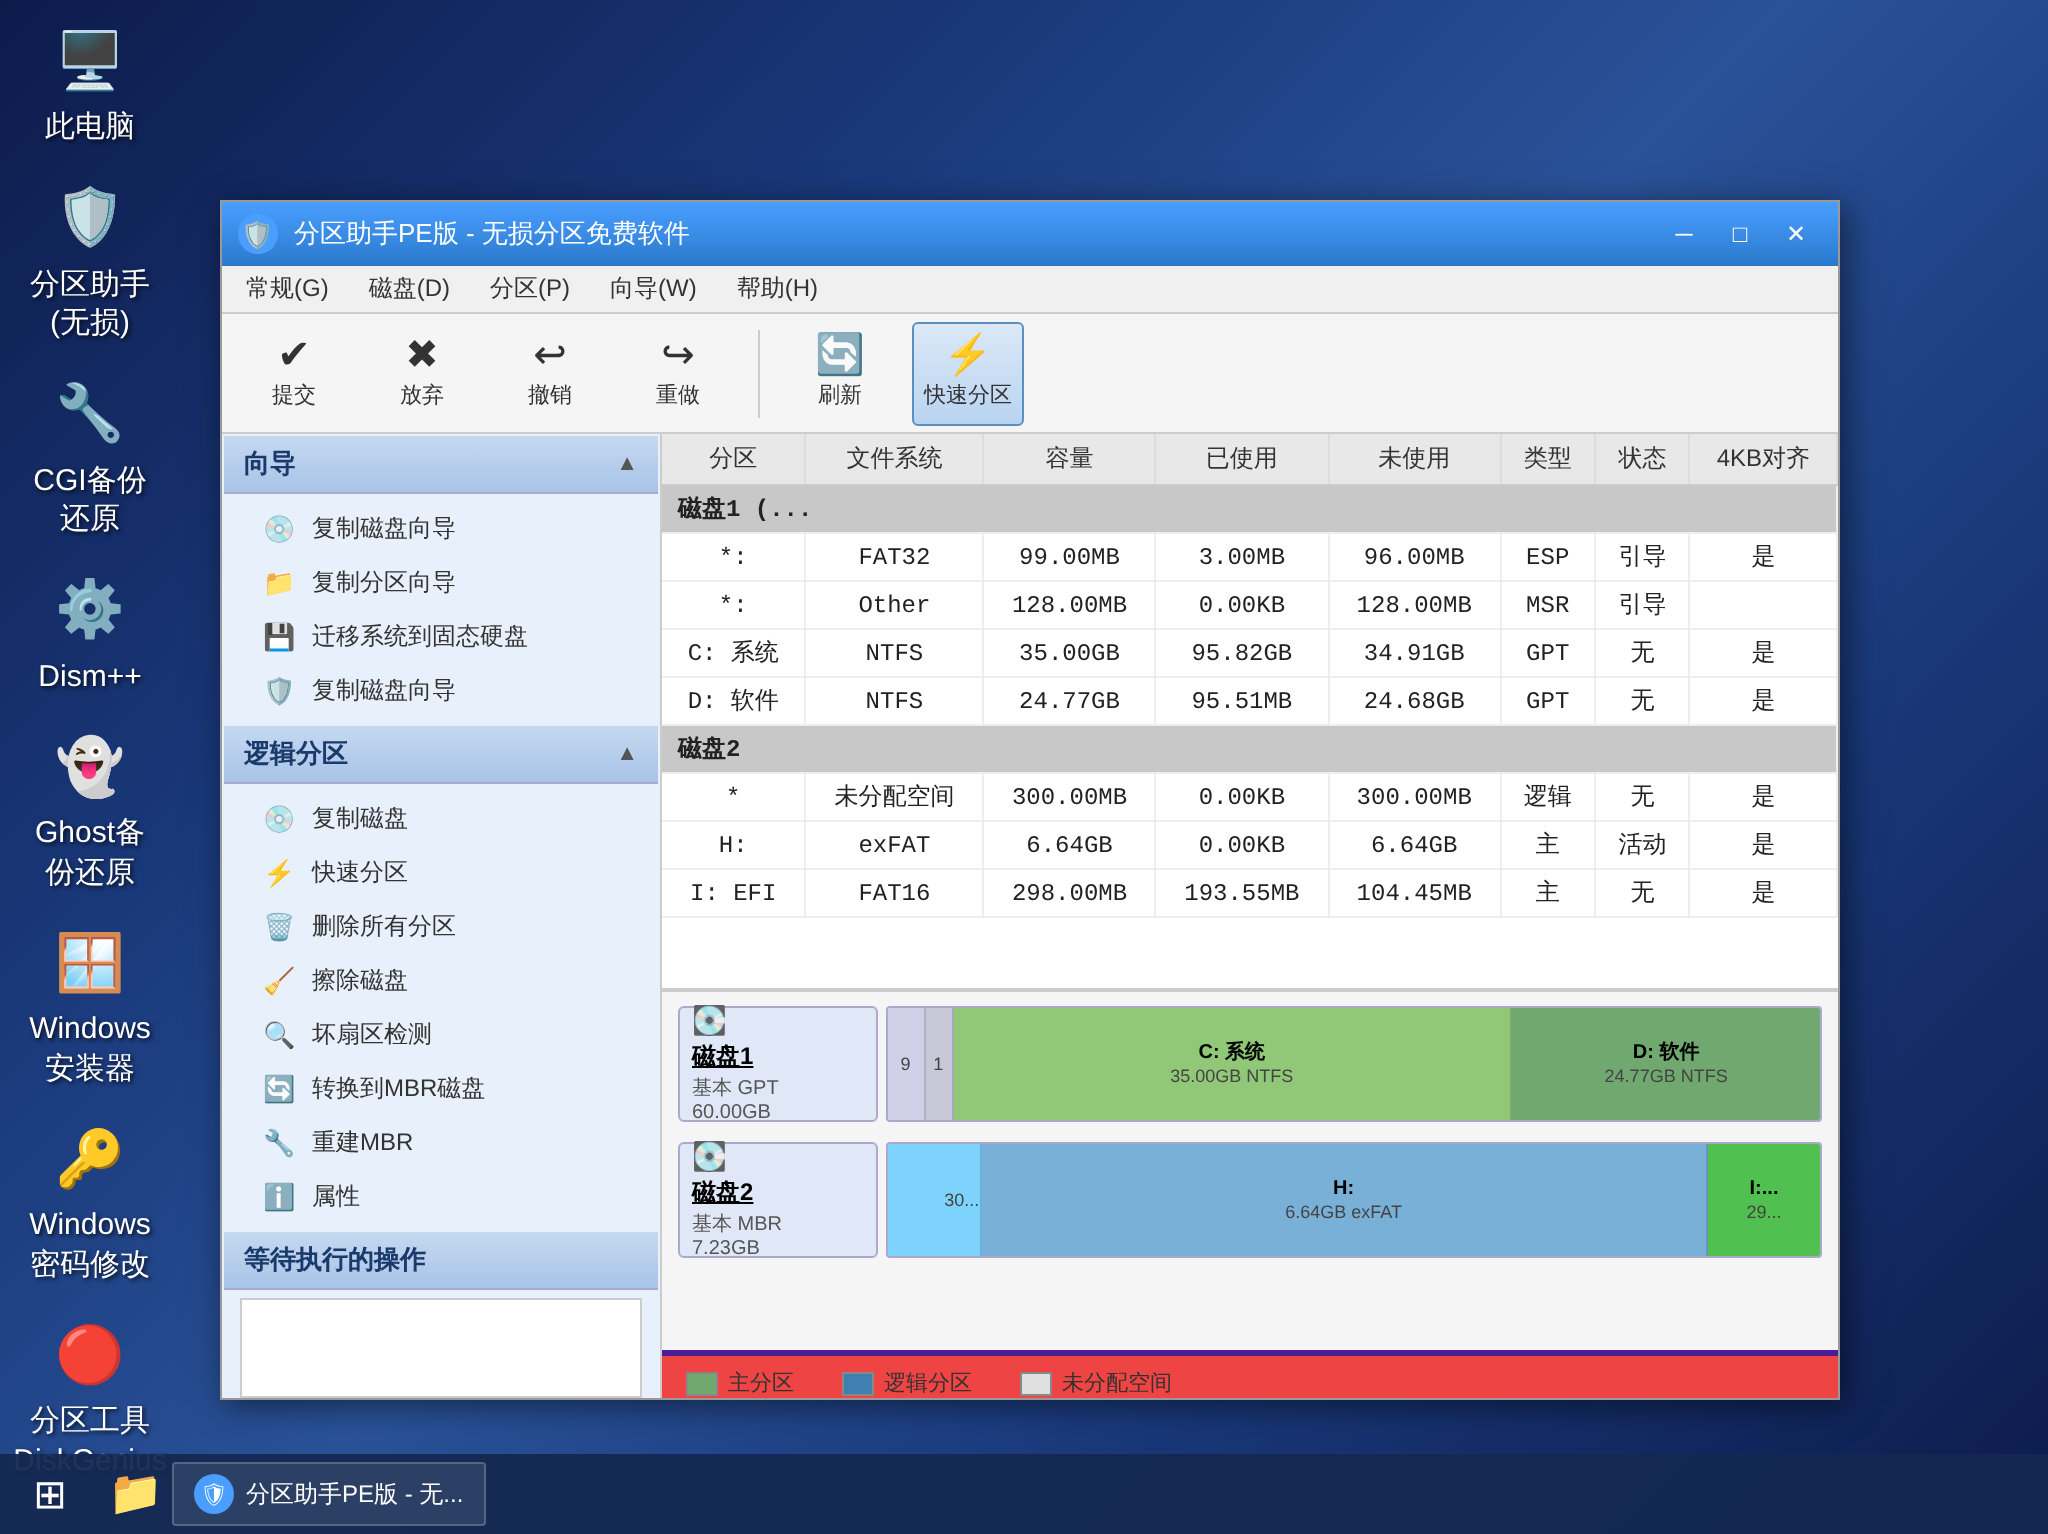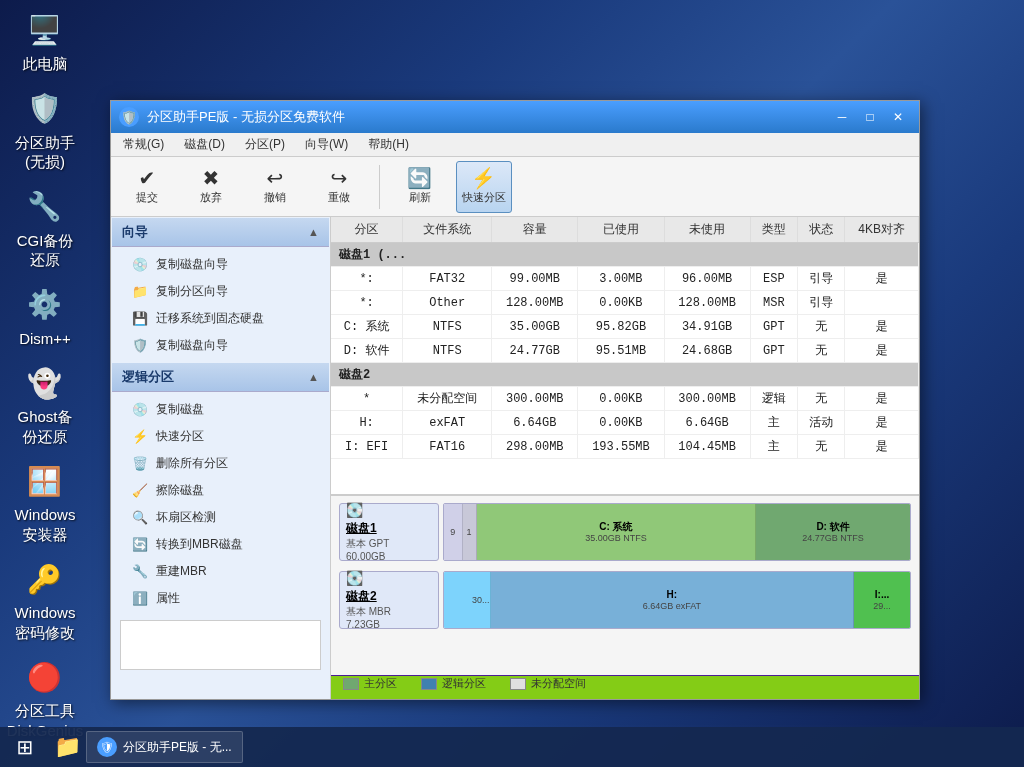--- a/index.html
+++ b/index.html
@@ -388,24 +388,24 @@
       border-right: 1px solid rgba(0,0,0,0.15);
       cursor: pointer;
     }
     .disk-part-seg:last-child { border-right: none; }
     .disk-part-seg-label { font-size: 10px; font-weight: bold; line-height: 1.2; }
     .disk-part-seg-sub { font-size: 9px; color: #444; }
 
     
     .legend-bar {
       height: 24px;
-      background: #84cc16;
-      border-top: 1px solid #4c1d95;
-      display: flex;
-      align-items: flex-start;
+      background: #ef4444;
+      border-top: 3px solid #4c1d95;
+      display: flex;
+      align-items: flex-end;
       padding: 0 12px;
       gap: 24px;
     }
     .legend-item {
       display: flex;
       align-items: center;
       gap: 5px;
       font-size: 11px;
       color: #333;
     }
@@ -579,20 +579,23 @@
               <span>重建MBR</span>
             </div>
             <div class="sidebar-item">
               <span class="sidebar-item-icon">ℹ️</span>
               <span>属性</span>
             </div>
           </div>
         </div>
 
         <div class="sidebar-section">
+          <div class="sidebar-header">
+            <span>等待执行的操作</span>
+          </div>
           <div class="waiting-content"></div>
         </div>
 
       </div>
 
       <div class="main-panel">
 
         <div class="partition-table-container">
           <table class="partition-table">
             <thead>

